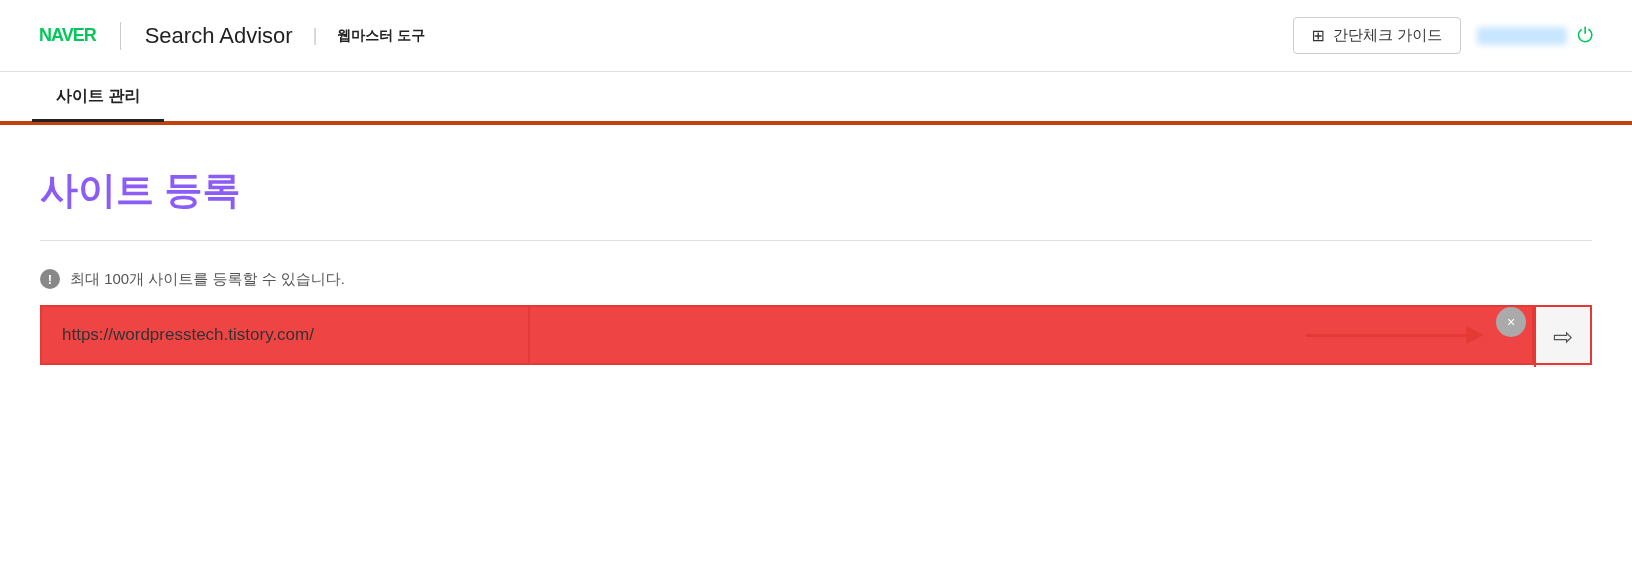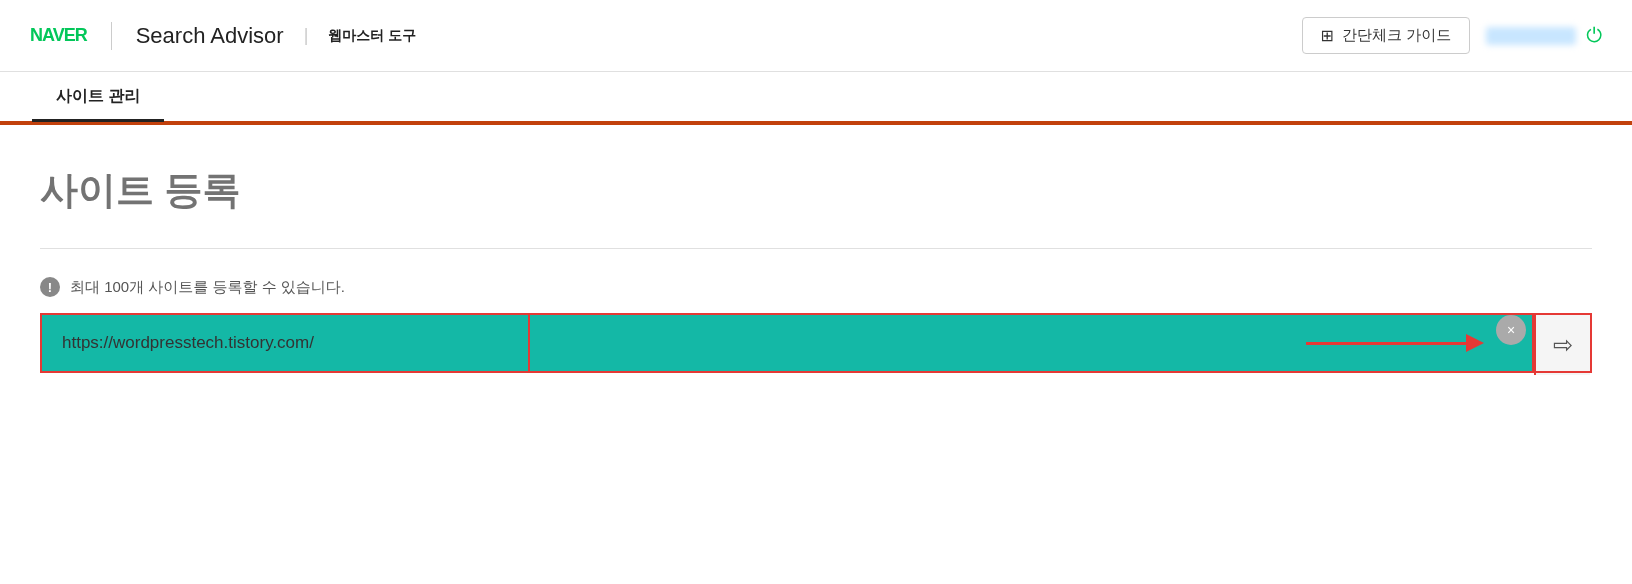--- a/index.html
+++ b/index.html
@@ -7,21 +7,21 @@
       font-family: 'Malgun Gothic', '맑은 고딕', sans-serif;
       background: #fff;
       color: #333;
     }
 
     
     .header {
       display: flex;
       align-items: center;
       justify-content: space-between;
-      padding: 0 30px;
+      padding: 0 39px;
       height: 72px;
       border-bottom: 1px solid #e0e0e0;
     }
     .header-left {
       display: flex;
       align-items: center;
       gap: 16px;
     }
     .naver-logo {
       display: flex;
@@ -106,22 +106,22 @@
       border-bottom: 3px solid #222;
     }
 
     
     .main {
       padding: 40px 40px 32px 40px;
     }
     .page-title {
       font-size: 38px;
       font-weight: 700;
-      color: #737373;
-      margin-bottom: 32px;
+      color: #8b5cf6;
+      margin-bottom: 24px;
     }
     .divider-line {
       border: none;
       border-top: 1px solid #e0e0e0;
       margin-bottom: 28px;
     }
 
     
     .info-notice {
       display: flex;
@@ -235,21 +235,21 @@
 
 <main class="main">
   <h1 class="page-title">사이트 등록</h1>
   <hr class="divider-line">
 
   <div class="info-notice">
     <div class="info-icon">!</div>
     <span>최대 100개 사이트를 등록할 수 있습니다.</span>
   </div>
 
-  <div style="position:relative; display:flex; align-items:stretch; border:2px solid #e53935; border-radius:2px; height:60px; background:#14b8a6;">
+  <div style="position:relative; display:flex; align-items:stretch; border:2px solid #e53935; border-radius:2px; height:60px; background:#ef4444;">
 
     <div style="position:absolute; top:-2px; left:-2px; width:490px; bottom:-2px; border:2.5px solid #e53935; pointer-events:none; z-index:3;"></div>
 
     <input type="text" class="url-input" style="flex: 0 0 460px; border: none; outline: none; font-size: 17px; color: rgb(51, 51, 51); padding: 0px 20px; height: 100%; background: transparent; z-index: 1;" value="https://wordpresstech.tistory.com/">
 
     <div style="flex:1; display:flex; align-items:center; justify-content:flex-end; padding-right:12px; pointer-events:none;">
       <div class="red-arrow">
         <div class="red-arrow-line"></div>
         <div class="red-arrow-head"></div>
       </div>

